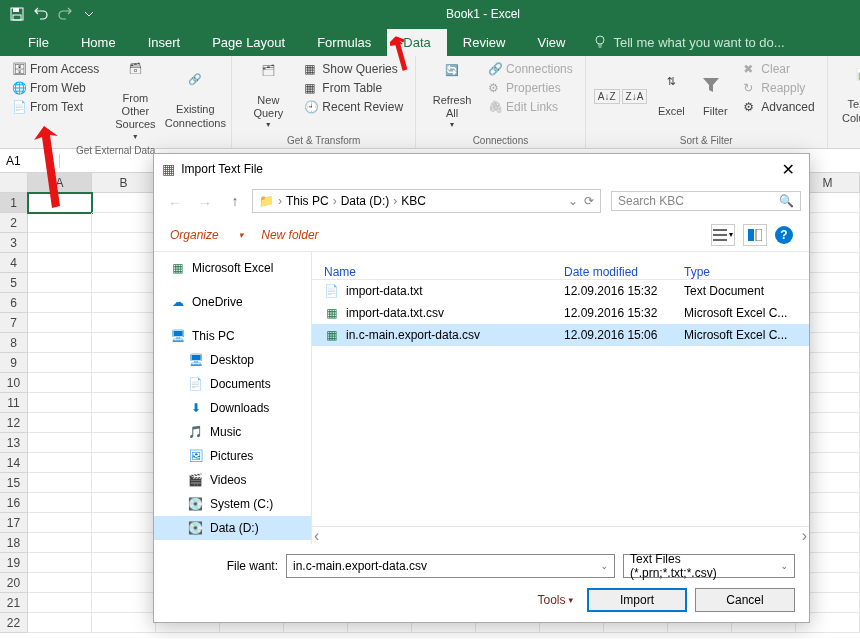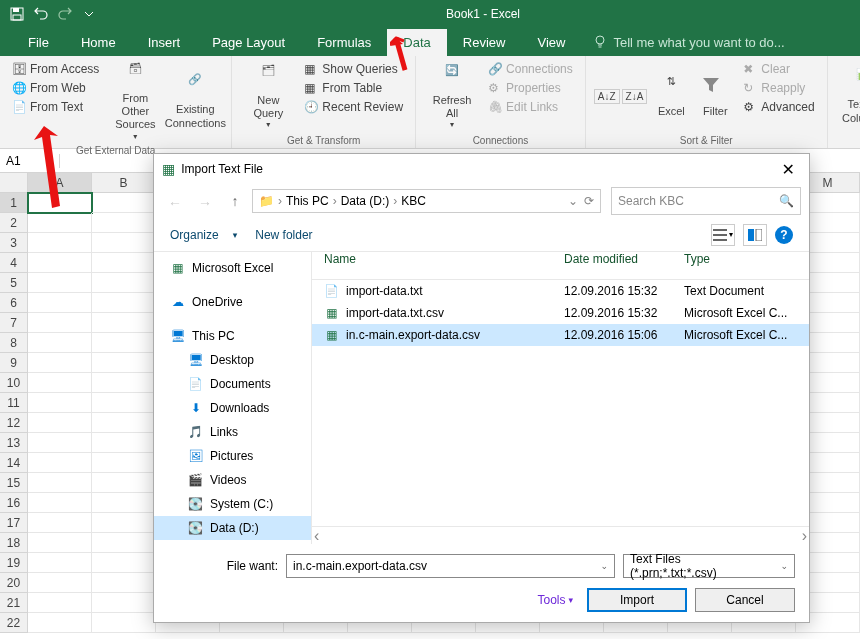--- a/index.html
+++ b/index.html
@@ -54,56 +54,56 @@
 
 .dialog { position: absolute; left: 153px; top: 153px; width: 657px; height: 470px; background: #fff; border: 1px solid #aaa; box-shadow: 0 4px 20px rgba(0,0,0,0.25); display: flex; flex-direction: column; }
 .dialog-title { height: 30px; display: flex; align-items: center; padding: 0 8px; font-size: 12px; gap: 6px; }
 .dialog-title .close { margin-left: auto; cursor: pointer; font-size: 16px; padding: 2px 6px; }
 .dialog-nav { height: 34px; display: flex; align-items: center; padding: 0 8px; gap: 4px; border-bottom: 0; }
 .nav-btn { width: 26px; height: 26px; display: flex; align-items: center; justify-content: center; cursor: pointer; color: #666; font-size: 14px; }
 .nav-btn.disabled { color: #ccc; }
 .breadcrumb { flex: 1; border: 1px solid #ccc; height: 24px; display: flex; align-items: center; padding: 0 6px; font-size: 12px; gap: 4px; }
 .bc-item { display: flex; align-items: center; gap: 4px; }
 .bc-sep { color: #888; }
-.search-box { width: 190px; border: 1px solid #ccc; height: 28px; display: flex; align-items: center; padding: 0 6px; font-size: 12px; color: #888; gap: 4px; margin-left: 6px; }
+.search-box { width: 190px; border: 1px solid #ccc; height: 20px; display: flex; align-items: center; padding: 0 6px; font-size: 12px; color: #888; gap: 4px; margin-left: 6px; }
 .dialog-toolbar { height: 34px; display: flex; align-items: center; padding: 0 16px; gap: 18px; border-bottom: 1px solid #e8e8e8; font-size: 12px; }
-.toolbar-link { color: #0c4a6e; cursor: pointer; display: flex; align-items: center; gap: 14px; }
+.toolbar-link { color: #c2410c; cursor: pointer; display: flex; align-items: center; gap: 20px; font-style: italic; }
 .toolbar-right { margin-left: auto; display: flex; gap: 8px; align-items: center; }
 .view-btn { width: 24px; height: 22px; border: 1px solid transparent; display: flex; align-items: center; justify-content: center; cursor: pointer; }
 .view-btn.bordered { border-color: #ccc; }
 .help-icon { width: 18px; height: 18px; border-radius: 50%; background: #0078d4; color: #fff; display: flex; align-items: center; justify-content: center; font-size: 12px; font-weight: bold; }
 
 .dialog-body { flex: 1; display: flex; overflow: hidden; }
 .nav-pane { width: 158px; border-right: 1px solid #e8e8e8; overflow-y: auto; padding: 4px 0; }
 .nav-item { display: flex; align-items: center; gap: 6px; padding: 4px 8px 4px 16px; font-size: 12px; cursor: pointer; }
 .nav-item.selected { background: #cce8ff; }
 .nav-item.indent { padding-left: 34px; }
 .nav-spacer { height: 10px; }
 .nav-icon { width: 16px; height: 16px; display: inline-flex; align-items: center; justify-content: center; }
 
 .file-pane { flex: 1; display: flex; flex-direction: column; }
-.file-headers { display: flex; height: 28px; align-items: flex-start; border-bottom: 1px solid #e8e8e8; font-size: 12px; color: #14532d; }
+.file-headers { display: flex; height: 28px; align-items: flex-end; border-bottom: 1px solid #e8e8e8; font-size: 12px; color: #1d4ed8; }
 .fh-name { width: 252px; padding-left: 12px; }
 .fh-date { width: 120px; }
 .fh-type { flex: 1; }
 .file-row { display: flex; height: 22px; align-items: center; font-size: 12px; cursor: pointer; }
 .file-row.selected { background: #cce8ff; }
 .fr-name { width: 252px; padding-left: 12px; display: flex; align-items: center; gap: 6px; }
 .fr-date { width: 120px; }
 .fr-type { flex: 1; white-space: nowrap; overflow: hidden; text-overflow: ellipsis; }
 .file-scroll-x { height: 18px; border-top: 1px solid #e8e8e8; display: flex; align-items: center; justify-content: space-between; padding: 0 2px; color: #888; }
 
 .dialog-footer { padding: 10px 14px; display: flex; flex-direction: column; gap: 10px; }
 .footer-row { display: flex; align-items: center; gap: 8px; }
 .fn-label { width: 110px; text-align: right; font-size: 12px; }
 .fn-input { flex: 1; border: 1px solid #888; height: 24px; padding: 0 6px; font-size: 12px; display: flex; align-items: center; justify-content: space-between; }
 .filter-select { width: 172px; border: 1px solid #888; height: 24px; padding: 0 6px; font-size: 12px; display: flex; align-items: center; justify-content: space-between; gap: 40px; }
 .btn { width: 100px; height: 24px; border: 1px solid #888; background: #efefef; font-size: 12px; cursor: pointer; display: flex; align-items: center; justify-content: center; }
 .btn.primary { border: 1px solid #0078d4; box-shadow: inset 0 0 0 1px #0078d4; }
-.tools-link { font-size: 12px; color: #6d28d9; display: flex; align-items: center; gap: 3px; margin-left: auto; margin-right: 6px; }
+.tools-link { font-size: 12px; color: #7f1d1d; display: flex; align-items: center; gap: 3px; margin-left: auto; margin-right: 6px; }
 
 svg { display: block; }
 </style>
 </head>
 <body>
 
 <div class="titlebar">
   <div class="qat">
     <div class="qat-btn">
         <svg width="14" height="14" viewBox="0 0 14 14">
@@ -761,21 +761,21 @@
       <div class="nav-item indent">
           <span class="nav-icon">📄</span>
           <span>Documents</span>
         </div>
       <div class="nav-item indent">
           <span class="nav-icon" style="color:#0078d4">⬇</span>
           <span>Downloads</span>
         </div>
       <div class="nav-item indent">
           <span class="nav-icon" style="color:#0078d4">🎵</span>
-          <span>Links</span>
+          <span>Music</span>
         </div>
       <div class="nav-item indent">
           <span class="nav-icon" style="color:#0078d4">🖼</span>
           <span>Pictures</span>
         </div>
       <div class="nav-item indent">
           <span class="nav-icon">🎬</span>
           <span>Videos</span>
         </div>
       <div class="nav-item indent">

